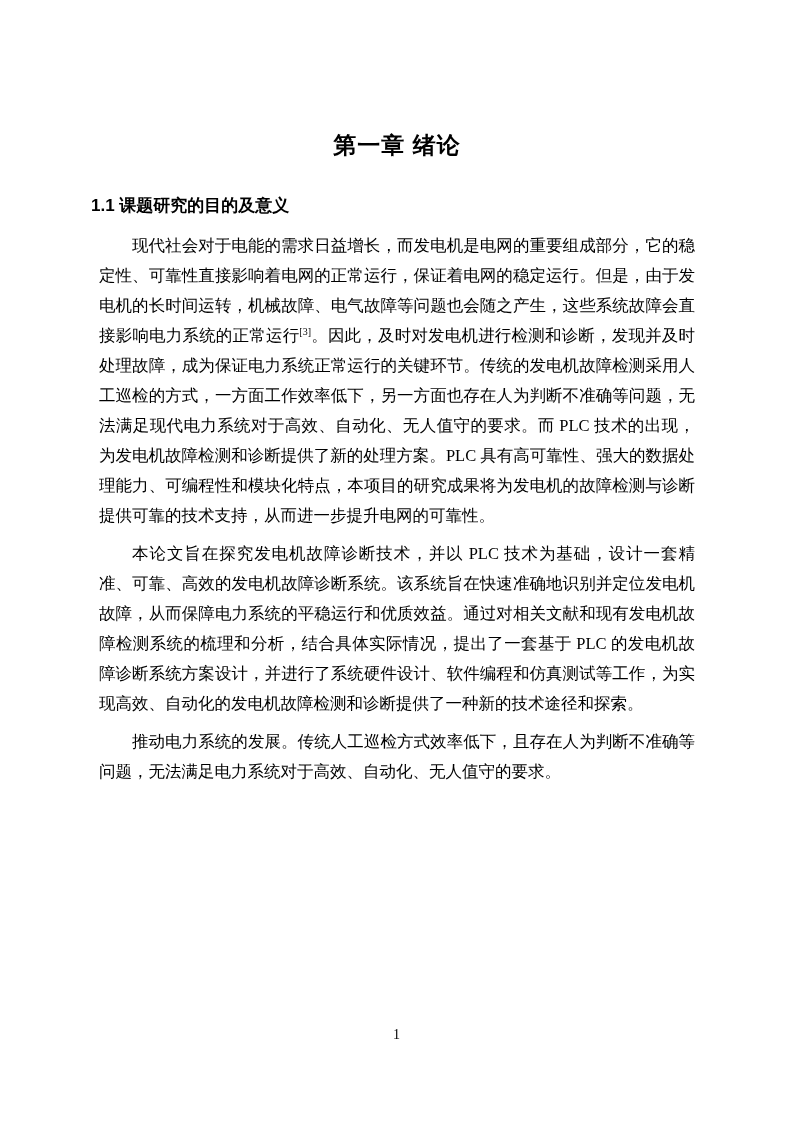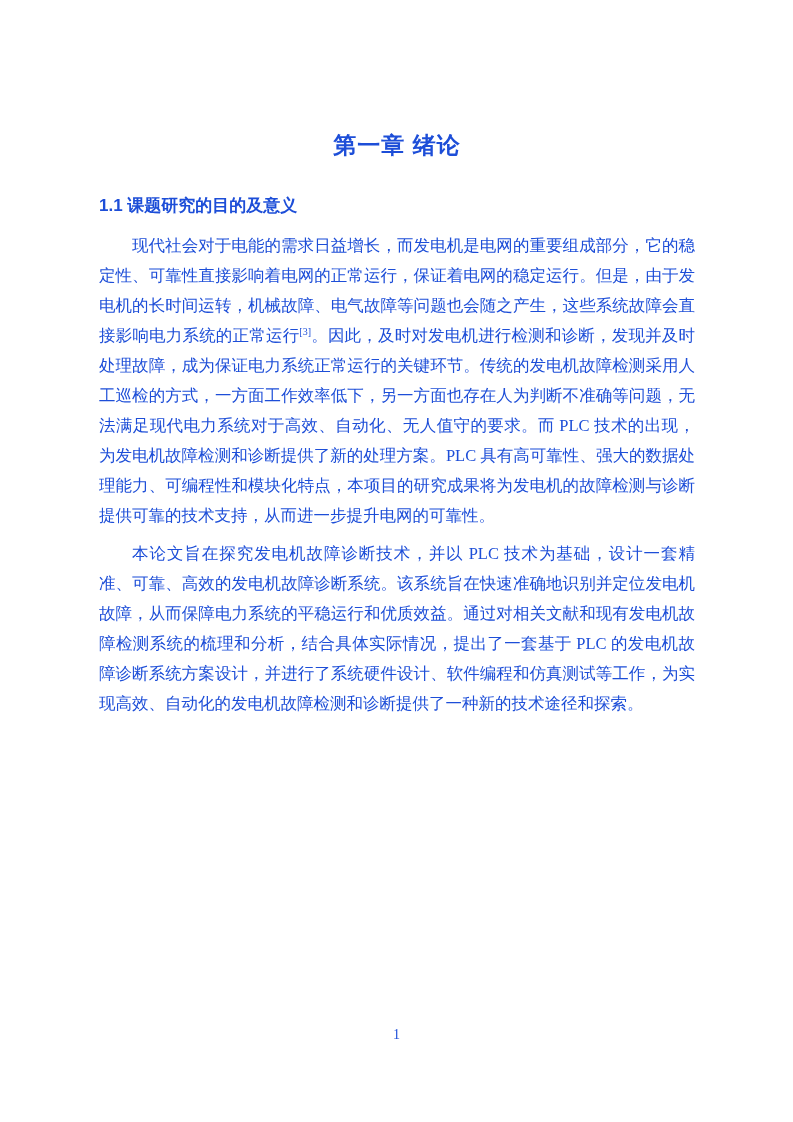--- a/index.html
+++ b/index.html
@@ -8,35 +8,35 @@
     background: #ffffff;
   }
   .page {
     position: relative;
     width: 793px;
     height: 1122px;
     background: #ffffff;
     box-sizing: border-box;
     padding: 133px 90px 0 91px;
     font-family: "Liberation Serif", "DejaVu Serif", serif;
-    color: #1d4ed8;
+    color: #000000;
   }
   .doc-title {
     font-size: 23px;
     font-weight: bold;
     text-align: center;
     margin: 0 0 38px 0;
     line-height: 24px;
     letter-spacing: 1px;
     font-family: "Liberation Sans", "DejaVu Sans", sans-serif;
   }
   .section-heading {
     font-size: 17px;
     font-weight: bold;
-    margin: 0 0 14px 8px;
+    margin: 0 0 14px 0;
     line-height: 22px;
     font-family: "Liberation Sans", "DejaVu Sans", sans-serif;
   }
   .body-par {
     font-size: 16.5px;
     line-height: 30px;
     margin: 8px;
     text-align: justify;
     text-indent: 2em;
     word-break: break-all;
@@ -63,17 +63,18 @@
 
   <h1 class="doc-title">第一章 绪论</h1>
 
   <h2 class="section-heading">1.1 课题研究的目的及意义</h2>
 
   <p class="body-par"><span>现代社会对于电能的需求日益增长，而发电机是电网的重要组成部分，它的稳定性、可靠性直接影响着电网的正常运行，保证着电网的稳定运行。但是，由于发电机的长时间运转，机械故障、电气故障等问题也会随之产生，这些系统故障会直接影响电力系统的正常运行</span><sup class="cite">[3]</sup><span>。因此，及时对发电机进行检测和诊断，发现并及时处理故障，成为保证电力系统正常运行的关键环节。传统的发电机故障检测采用人工巡检的方式，一方面工作效率低下，另一方面也存在人为判断不准确等问题，无法满足现代电力系统对于高效、自动化、无人值守的要求。而 PLC 技术的出现，为发电机故障检测和诊断提供了新的处理方案。PLC 具有高可靠性、强大的数据处理能力、可编程性和模块化特点，本项目的研究成果将为发电机的故障检测与诊断提供可靠的技术支持，从而进一步提升电网的可靠性。</span></p>
 
   <p class="body-par"><span>本论文旨在探究发电机故障诊断技术，并以 PLC 技术为基础，设计一套精准、可靠、高效的发电机故障诊断系统。该系统旨在快速准确地识别并定位发电机故障，从而保障电力系统的平稳运行和优质效益。通过对相关文献和现有发电机故障检测系统的梳理和分析，结合具体实际情况，提出了一套基于 PLC 的发电机故障诊断系统方案设计，并进行了系统硬件设计、软件编程和仿真测试等工作，为实现高效、自动化的发电机故障检测和诊断提供了一种新的技术途径和探索。</span><sup class="cite"></sup><span></span></p>
 
 
+  <p class="body-par"><span>推动电力系统的发展。传统人工巡检方式效率低下，且存在人为判断不准确等问题，无法满足电力系统对于高效、自动化、无人值守的要求。</span></p>
 
 
   <div class="page-number">1</div>
 
 </div>
 
 </body></html>

